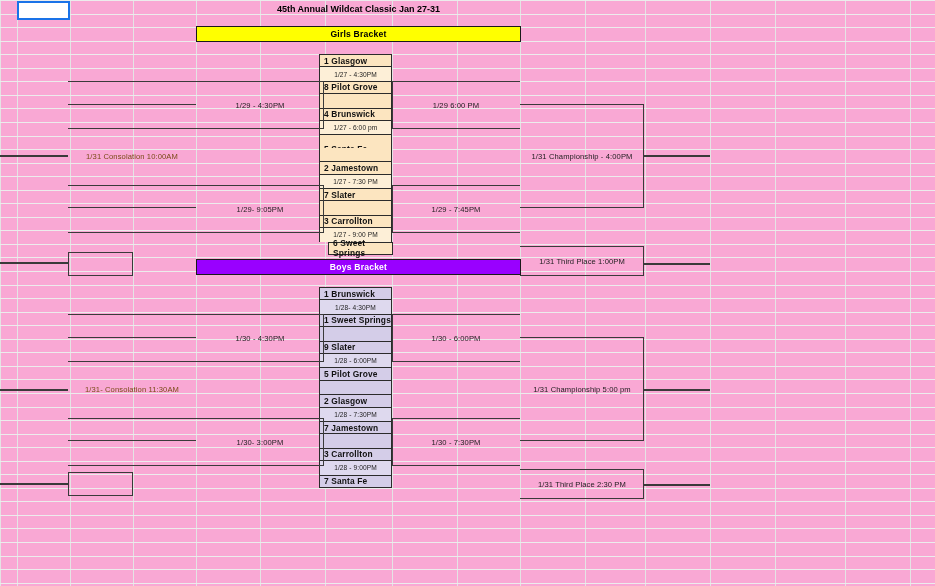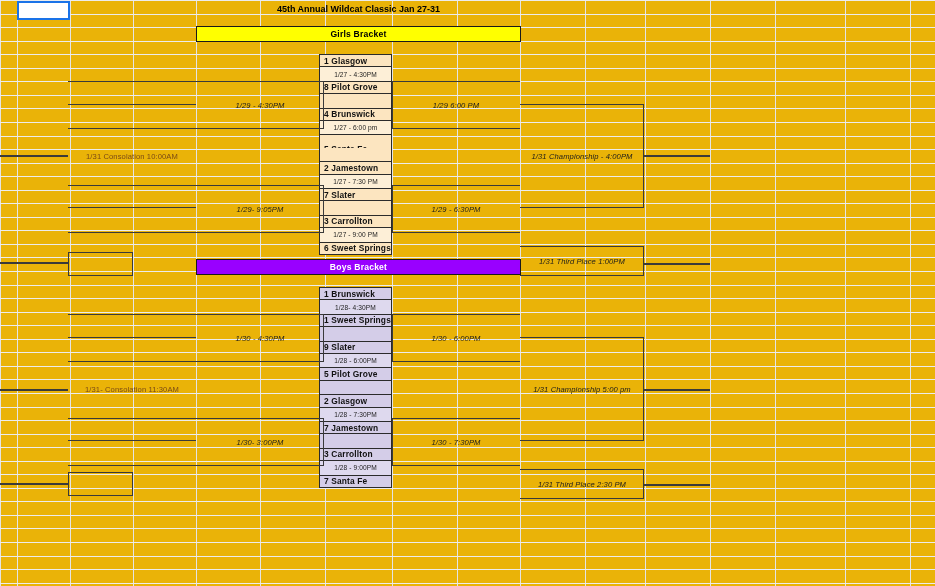--- a/index.html
+++ b/index.html
@@ -6,21 +6,21 @@
   html, body {
     margin: 0; padding: 0;
     background: #ffffff;
     font-family: "Liberation Sans", sans-serif;
   }
   #sheet {
     position: relative;
     width: 935px;
     height: 586px;
     overflow: hidden;
-    background: #eab308;
+    background: #f9a8d4;
   }
   
   .grid-line-v {
     position: absolute;
     top: 0; bottom: 0;
     width: 1px;
     background: #e4e4e4;
   }
   .grid-line-h {
     position: absolute;
@@ -47,21 +47,21 @@
     position: absolute;
     display: flex;
     align-items: center;
     justify-content: center;
     font-size: 7.6px;
     color: #1c1c1c;
     white-space: nowrap;
     letter-spacing: 0.1px;
   }
   .lbl-brown { color: #7a4a16; }
-  .lbl-dark  { color: #1c1c1c; font-style: italic; }
+  .lbl-dark  { color: #1c1c1c; }
 
   
   .title {
     position: absolute;
     font-size: 9px;
     font-weight: bold;
     color: #000;
     white-space: nowrap;
     display: flex;
     align-items: center;
@@ -192,29 +192,29 @@
       <div class="slot slot-team" style="left:319px;top:107.6px;width:73px;height:13.4px;background:#FCE5C0;">4 Brunswick</div>
       <div class="slot slot-time" style="left:319px;top:121.0px;width:73px;height:13.4px;background:#FDEFD7;">1/27 - 6:00 pm</div>
       <div class="slot slot-team" style="left:319px;top:134.4px;width:73px;height:30px;background:#FCE5C0;">5 Santa Fe</div>
       <div class="slot slot-blank" style="left:319px;top:147.8px;width:73px;height:13.4px;background:#FCE5C0;"></div>
       <div class="slot slot-team" style="left:319px;top:161.2px;width:73px;height:13.4px;background:#FCE5C0;">2 Jamestown</div>
       <div class="slot slot-time" style="left:319px;top:174.6px;width:73px;height:13.4px;background:#FDEFD7;">1/27 - 7:30 PM</div>
       <div class="slot slot-team" style="left:319px;top:188.0px;width:73px;height:13.4px;background:#FCE5C0;">7 Slater</div>
       <div class="slot slot-blank" style="left:319px;top:201.4px;width:73px;height:13.4px;background:#FCE5C0;"></div>
       <div class="slot slot-team" style="left:319px;top:214.8px;width:73px;height:13.4px;background:#FCE5C0;">3 Carrollton</div>
       <div class="slot slot-time" style="left:319px;top:228.2px;width:73px;height:13.4px;background:#FDEFD7;">1/27 - 9:00 PM</div>
-      <div class="slot slot-team" style="left:319px;top:241.6px;width:73px;height:13.4px;background:#FCE5C0;">6 Sweet Springs</div>
+      <div class="slot slot-team" style="left:328px;top:241.6px;width:65px;height:13.4px;background:#FCE5C0;">6 Sweet Springs</div>
       <div class="box" style="left:68px;top:81px;width:256px;height:48px;border-left:none;"></div>
       <div class="lbl lbl-dark" style="left:196px;top:81px;width:128px;height:48px;">1/29 - 4:30PM</div>
       <div class="box" style="left:68px;top:185px;width:256px;height:48px;border-left:none;"></div>
       <div class="lbl lbl-dark" style="left:196px;top:185px;width:128px;height:48px;">1/29- 9:05PM</div>
       <div class="box" style="left:392px;top:81px;width:128px;height:48px;border-right:none;"></div>
       <div class="lbl lbl-dark" style="left:392px;top:81px;width:128px;height:48px;">1/29 6:00 PM</div>
       <div class="box" style="left:392px;top:185px;width:128px;height:48px;border-right:none;"></div>
-      <div class="lbl lbl-dark" style="left:392px;top:185px;width:128px;height:48px;">1/29 - 6:30PM</div>
+      <div class="lbl lbl-dark" style="left:392px;top:185px;width:128px;height:48px;">1/29 - 7:45PM</div>
       <div class="box" style="left:68px;top:104px;width:128px;height:104px;border-left:none;border-right:none;"></div>
       <div class="lbl lbl-brown" style="left:68px;top:104px;width:128px;height:104px;">1/31 Consolation 10:00AM</div>
       <div class="box" style="left:520px;top:104px;width:124px;height:104px;border-left:none;"></div>
       <div class="lbl lbl-dark" style="left:520px;top:104px;width:124px;height:104px;">1/31 Championship - 4:00PM</div>
       <div class="box" style="left:520px;top:246px;width:124px;height:30px;border-left:none;"></div>
       <div class="lbl lbl-dark" style="left:520px;top:246px;width:124px;height:30px;">1/31 Third Place 1:00PM</div>
       <div class="box" style="left:68px;top:252px;width:65px;height:24px;"></div>
       <div class="hline" style="left:0px;top:155px;width:68px;"></div>
       <div class="hline" style="left:644px;top:155px;width:66px;"></div>
       <div class="hline" style="left:644px;top:263px;width:66px;"></div>

